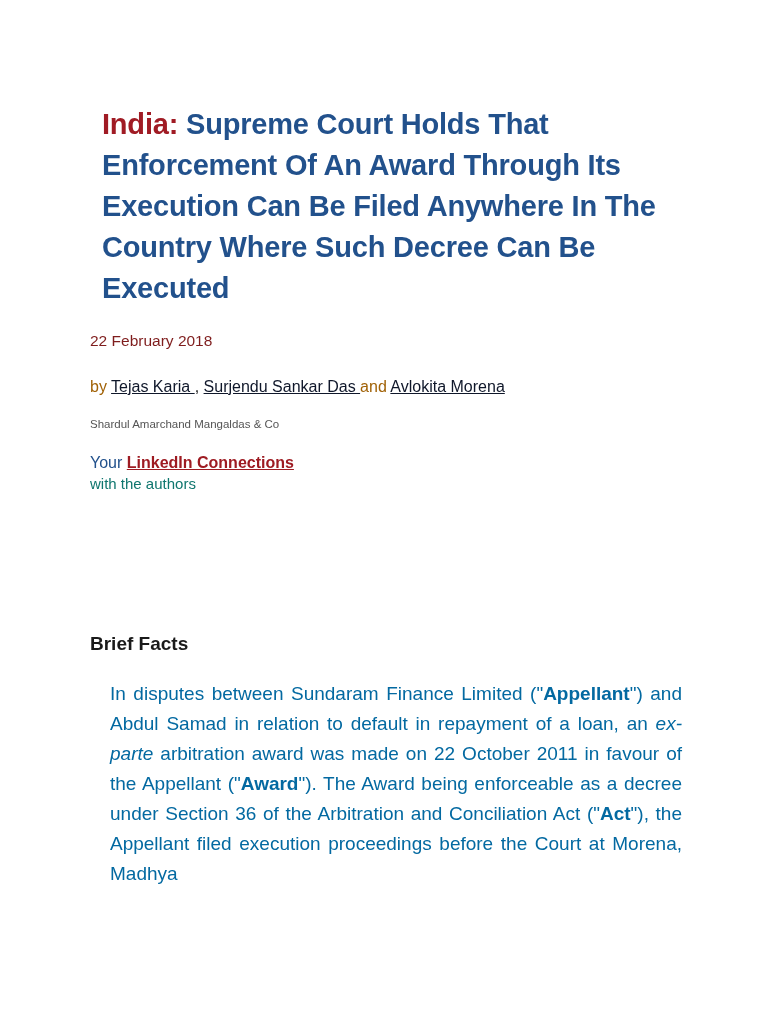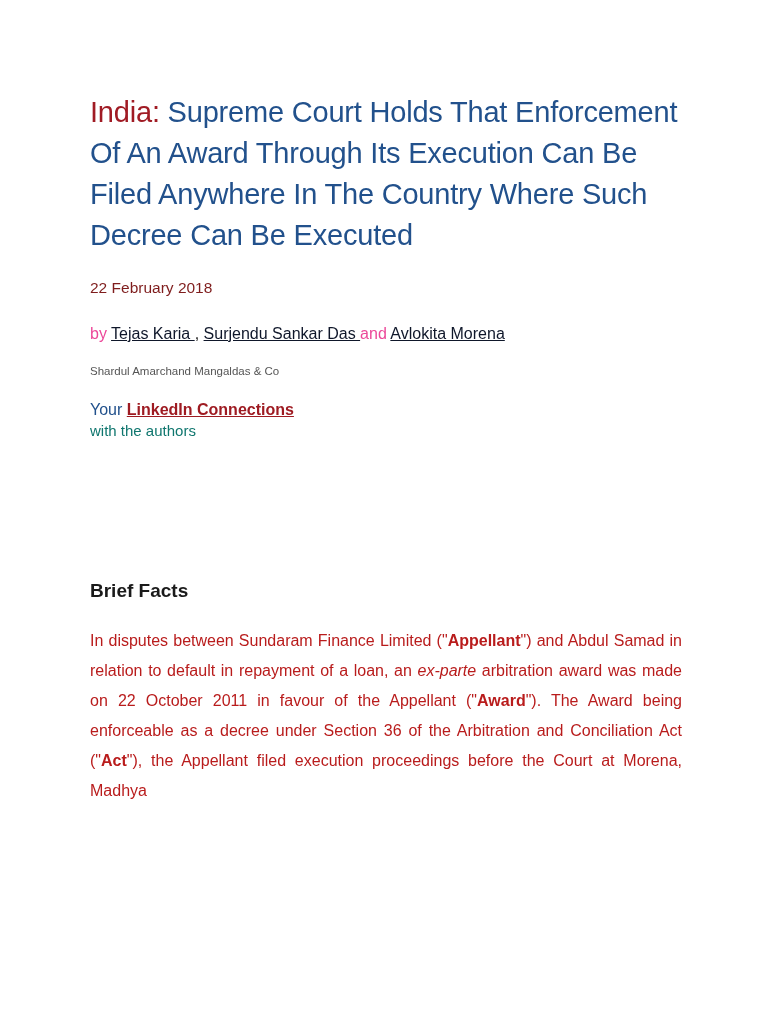--- a/index.html
+++ b/index.html
@@ -27,22 +27,22 @@
     left: 90px;
     top: 92px;
     width: 592px;
   }
 
   
   .title {
     font-size: 29px;
     line-height: 41px;
     color: #22518c;
-    font-weight: normal;
-    margin: 0;
+    font-weight: bold;
+    margin: 12px;
     letter-spacing: -0.2px;
   }
   .title .country {
     color: #a01b24;
   }
 
   
   .pubdate {
     margin-top: 22px;
     font-size: 15.5px;
@@ -59,21 +59,21 @@
   }
   .byline a {
     color: #0f172a;
     text-decoration: underline;
   }
   .byline .sep {
     color: #1a1a1a;
     text-decoration: none;
   }
   .byline .plain {
-    color: #ec4899;
+    color: #a16207;
   }
 
   
   .firm {
     margin-top: 20px;
     font-size: 11.5px;
     line-height: 15px;
     color: #555555;
   }
 
@@ -102,24 +102,25 @@
     margin-top: 138px;
     font-size: 19px;
     line-height: 24px;
     color: #1a1a1a;
     font-weight: bold;
   }
 
   
   .body-par {
     margin-top: 23px;
-    font-size: 16px;
+    font-size: 19px;
     line-height: 30px;
     text-align: justify;
-    color: #b91c1c;
+    color: #0369a1;
+    margin-left: 20px;
   }
   .body-par b { font-weight: bold; }
   .body-par i { font-style: italic; }
 </style>
 </head>
 <body>
 
 <div class="page">
   <div class="content">
 

